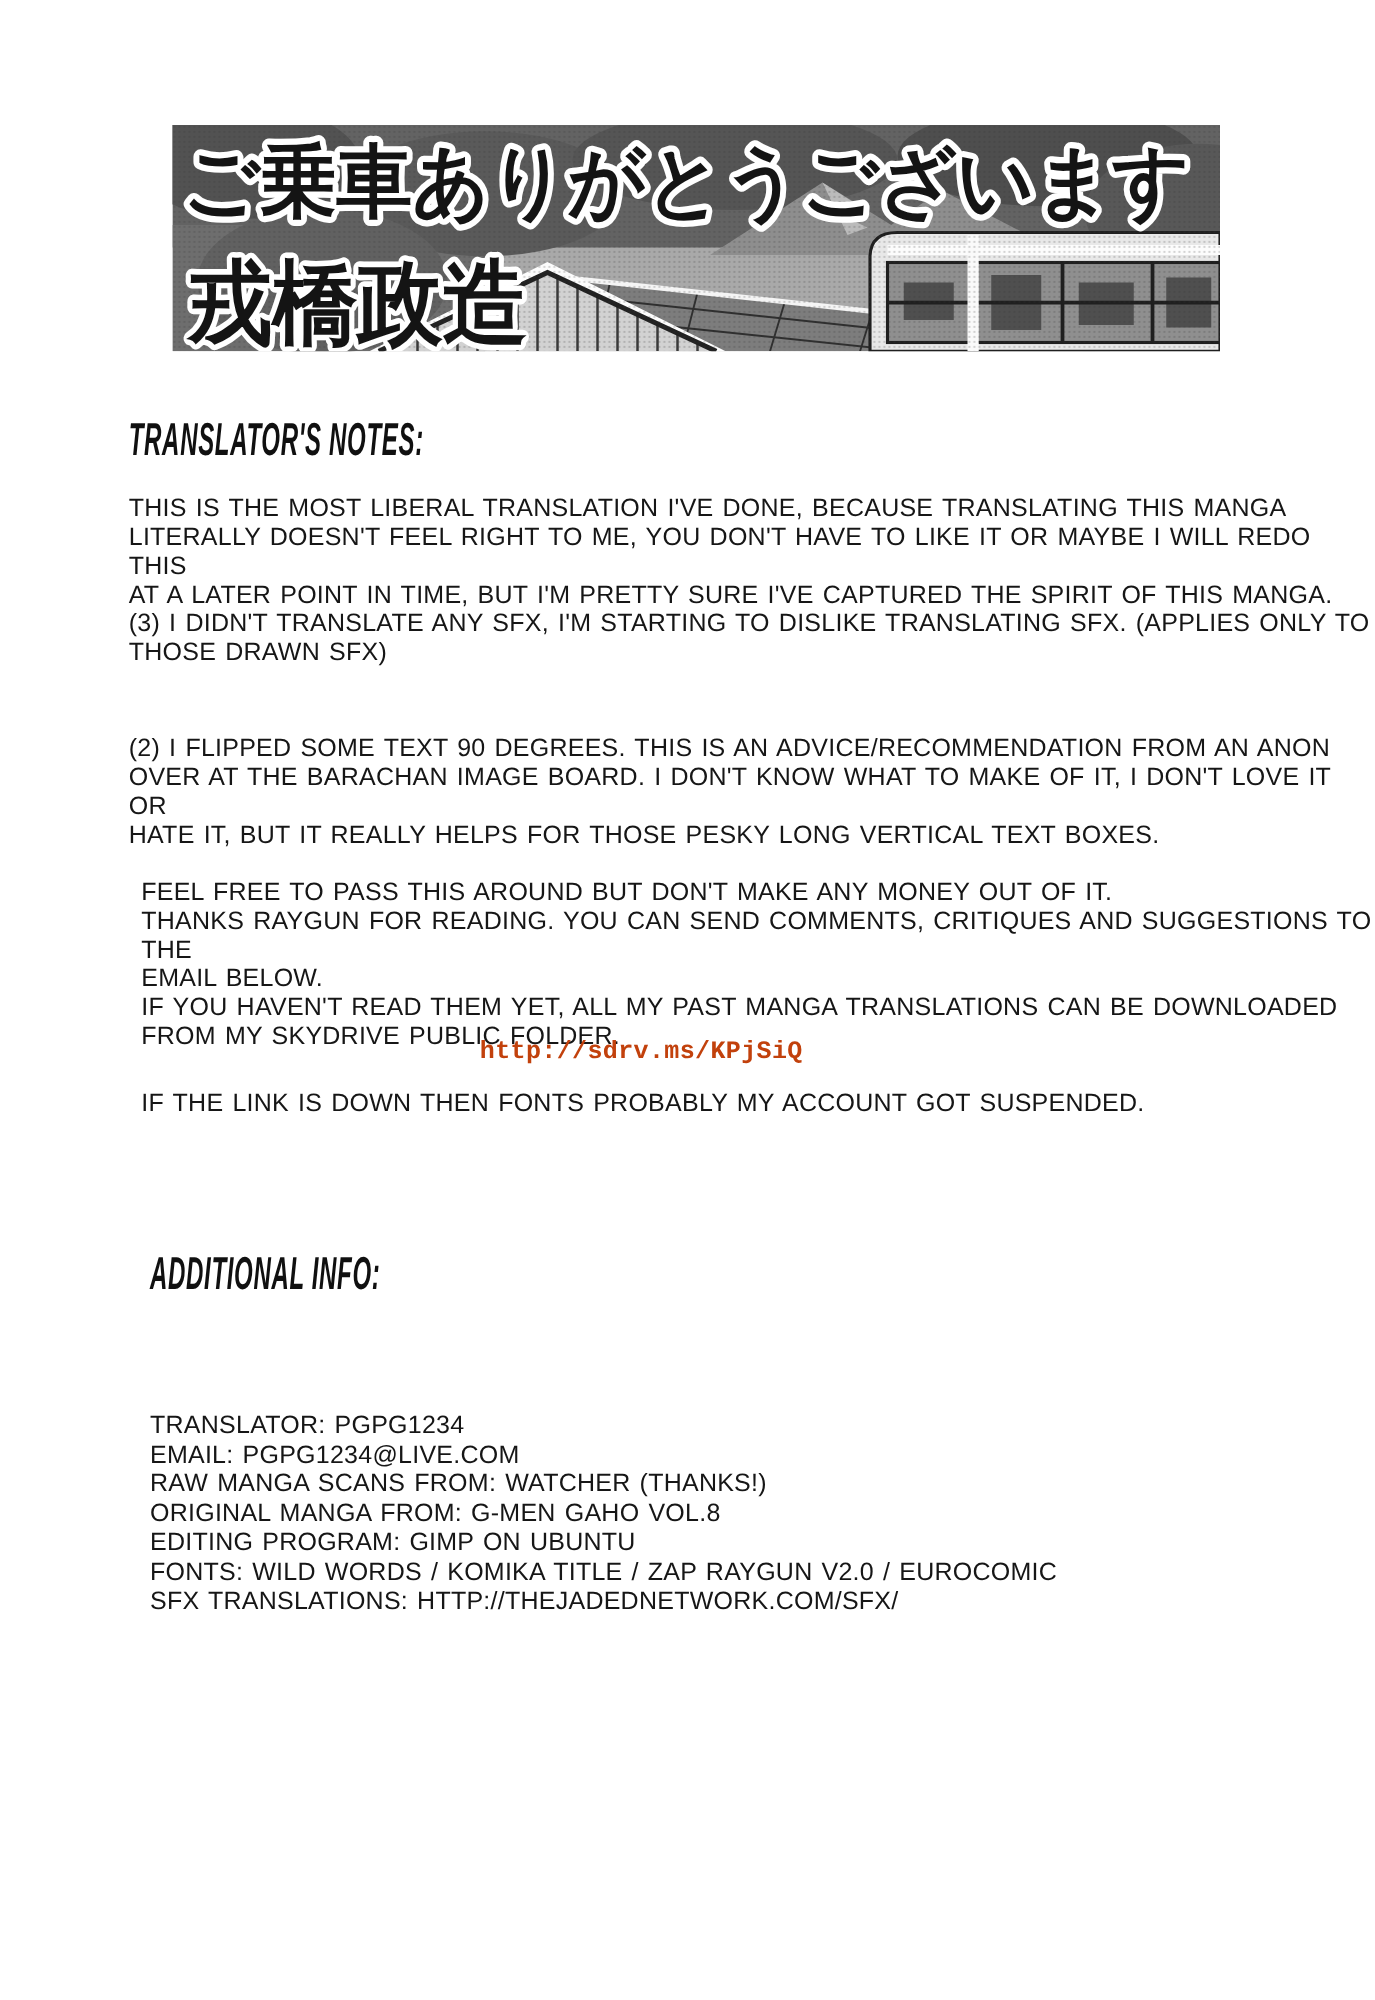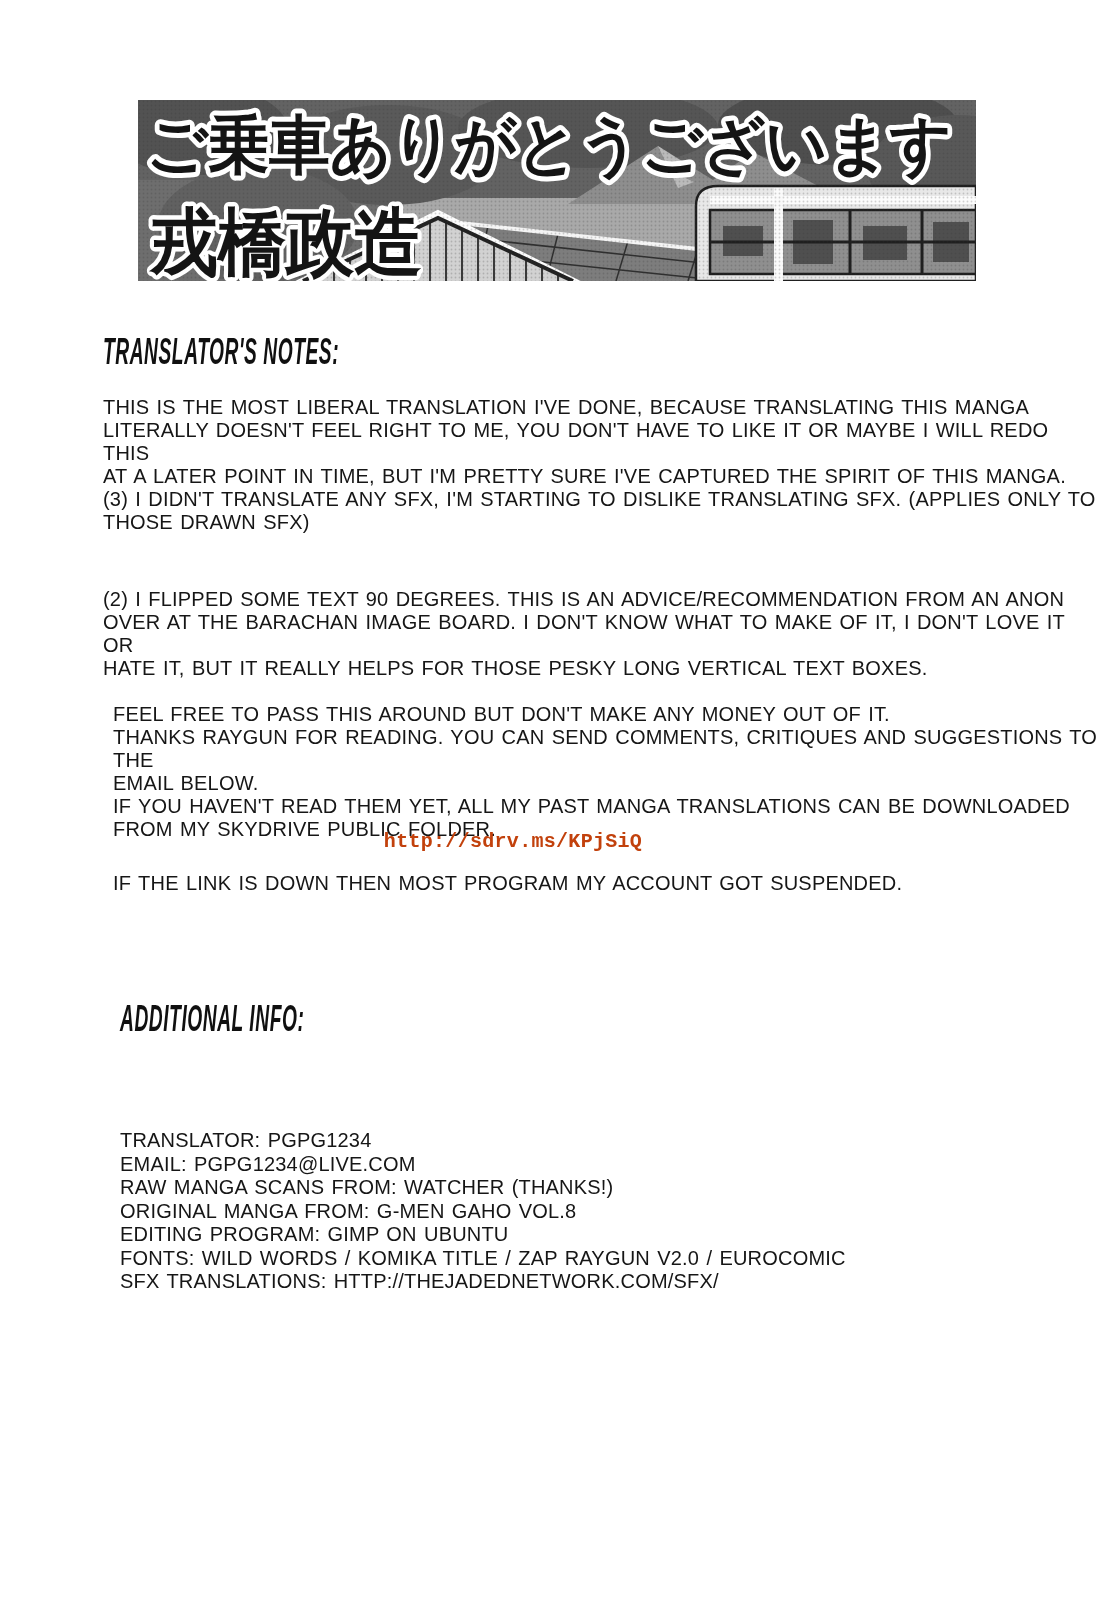--- a/index.html
+++ b/index.html
@@ -157,21 +157,21 @@
   <p class="para lines p4">FEEL FREE TO PASS THIS AROUND BUT DON'T MAKE ANY MONEY OUT OF IT.
 THANKS RAYGUN FOR READING. YOU CAN SEND COMMENTS, CRITIQUES AND SUGGESTIONS TO THE
 EMAIL BELOW.
 IF YOU HAVEN'T READ THEM YET, ALL MY PAST MANGA TRANSLATIONS CAN BE DOWNLOADED
 FROM MY SKYDRIVE PUBLIC FOLDER.</p>
 
   <div class="link-row">
     <a class="link">http://sdrv.ms/KPjSiQ</a>
   </div>
 
-  <p class="para p5">IF THE LINK IS DOWN THEN MOST PROGRAM MY ACCOUNT GOT SUSPENDED.</p>
+  <p class="para p5">IF THE LINK IS DOWN THEN FONTS PROBABLY MY ACCOUNT GOT SUSPENDED.</p>
 
   <h2 class="comic-heading info-heading">ADDITIONAL INFO:</h2>
 
   <p class="para lines info">TRANSLATOR: PGPG1234
 EMAIL: PGPG1234@LIVE.COM
 RAW MANGA SCANS FROM: WATCHER (THANKS!)
 ORIGINAL MANGA FROM: G-MEN GAHO VOL.8
 EDITING PROGRAM: GIMP ON UBUNTU
 FONTS: WILD WORDS / KOMIKA TITLE / ZAP RAYGUN V2.0 / EUROCOMIC
 SFX TRANSLATIONS: HTTP://THEJADEDNETWORK.COM/SFX/</p>

